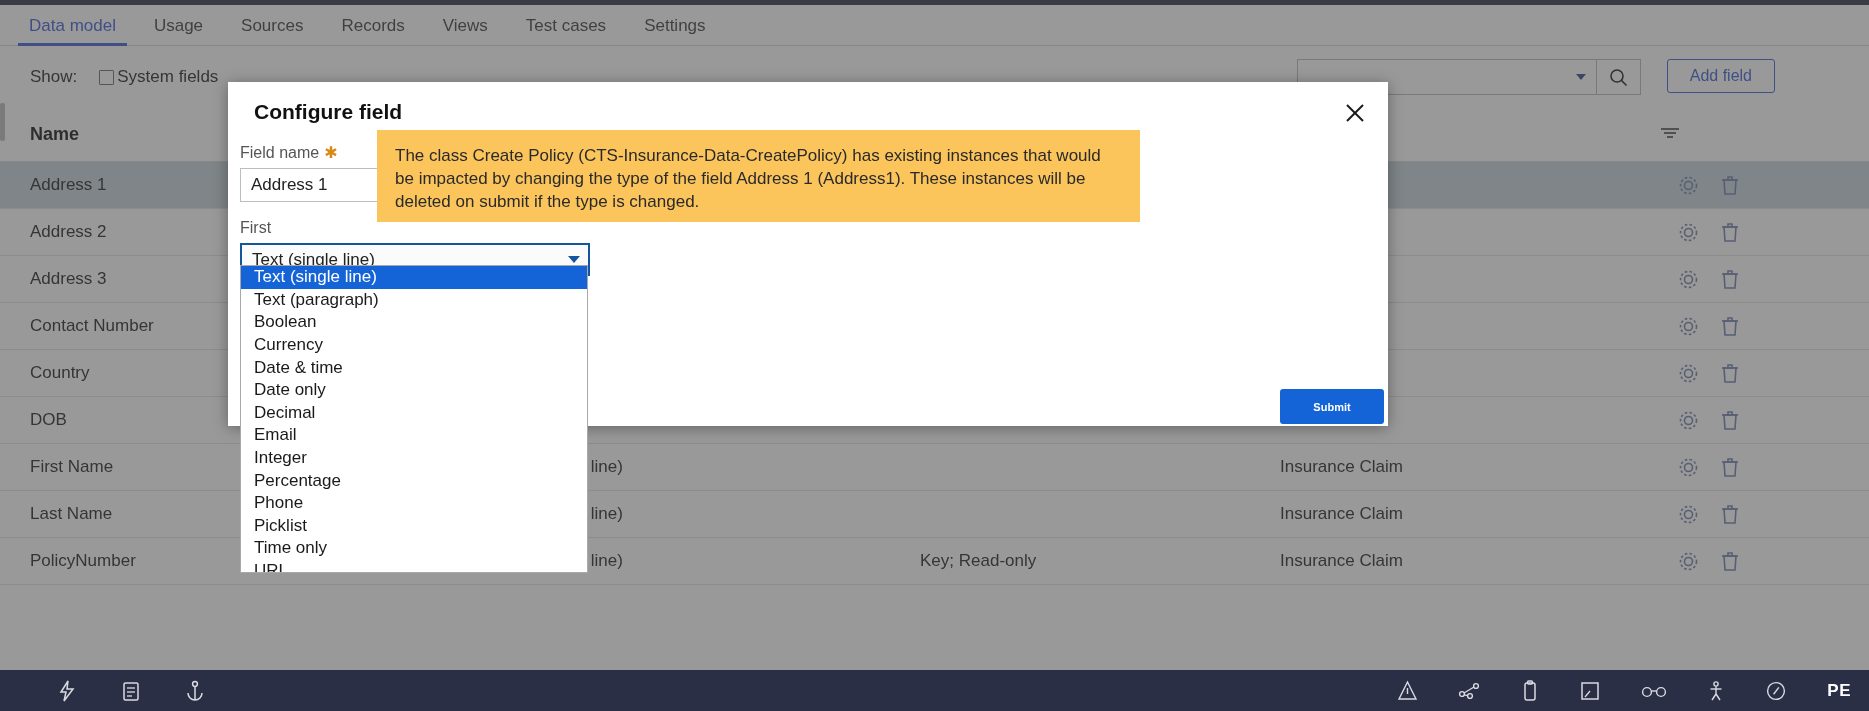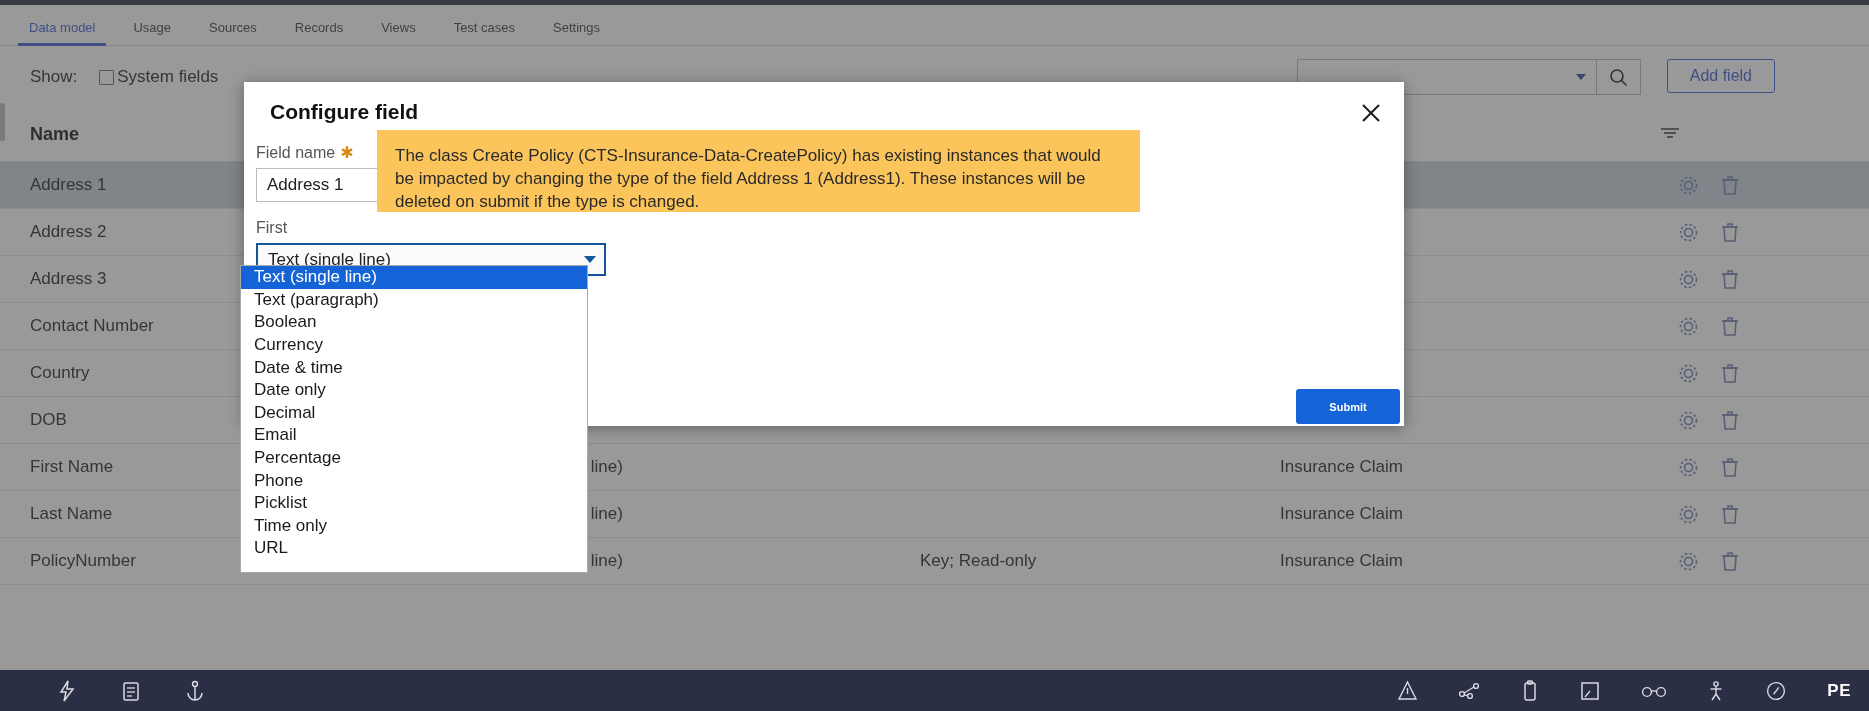--- a/index.html
+++ b/index.html
@@ -32,21 +32,21 @@
   .tabbar {
     position: absolute; top: 5px; left: 0; width: 1869px; height: 41px;
     background: #ffffff;
     border-bottom: 1px solid #d4d4d4;
     display: flex; align-items: flex-end;
     padding-left: 10px;
   }
   .tab {
     position: relative;
     padding: 0 19px 11px 19px;
-    font-size: 13px;
+    font-size: 17px;
     color: #3b3b3b;
     cursor: pointer;
     line-height: 1;
     white-space: nowrap;
   }
   .tab.active { color: #3b5bd4; }
   .tab.active::after {
     content: "";
     position: absolute; left: 8px; right: 8px; bottom: -1px; height: 3px;
     background: #3b5bd4;
@@ -145,21 +145,21 @@
     padding-left: 35px;
   }
   .bb-left { display: flex; align-items: center; gap: 44px; padding-left: 22px; }
   .bb-right { margin-left: auto; display: flex; align-items: center; gap: 40px; padding-right: 18px; }
   .bb-icon { line-height: 0; cursor: pointer; opacity: .92; }
   .bb-text { color: #fff; font-size: 17px; font-weight: bold; letter-spacing: .5px; }
 
   
   .modal {
     position: absolute;
-    left: 244px; top: 82px;
+    left: 228px; top: 82px;
     width: 1160px; height: 344px;
     background: #ffffff;
     box-shadow: 0 2px 14px rgba(0,0,0,0.35);
     z-index: 60;
   }
   .modal-title {
     position: absolute; left: 26px; top: 18px;
     font-size: 21px; font-weight: bold; color: #111;
   }
   .modal-close {
@@ -223,21 +223,21 @@
   .dd-scroll {
     position: absolute; left: 0; top: 103px;
     width: 5px; height: 38px;
     background: #7a7a7a; border-radius: 2px;
     z-index: 95;
   }
 
   
   .warn {
     position: absolute; left: 377px; top: 130px;
-    width: 763px; height: 82px;
+    width: 763px; height: 92px;
     background: #fbc55c;
     padding: 14px 20px 0 18px;
     font-size: 17px; line-height: 1.36; color: #2a2a2a;
     z-index: 62;
   }
 
   .submit-btn {
     position: absolute; left: 1052px; top: 307px;
     width: 104px; height: 35px;
     background: #1464d8; color: #fff;
@@ -543,20 +543,21 @@
 
 <div class="dropdown">
   <div class="dd-option sel">Text (single line)</div>
   <div class="dd-option">Text (paragraph)</div>
   <div class="dd-option">Boolean</div>
   <div class="dd-option">Currency</div>
   <div class="dd-option">Date &amp; time</div>
   <div class="dd-option">Date only</div>
   <div class="dd-option">Decimal</div>
   <div class="dd-option">Email</div>
+  <div class="dd-option">Integer</div>
   <div class="dd-option">Percentage</div>
   <div class="dd-option">Phone</div>
   <div class="dd-option">Picklist</div>
   <div class="dd-option">Time only</div>
   <div class="dd-option">URL</div>
 </div>
 <div class="dd-scroll"></div>
 
 <div class="bottombar">
   <div class="bb-left">

